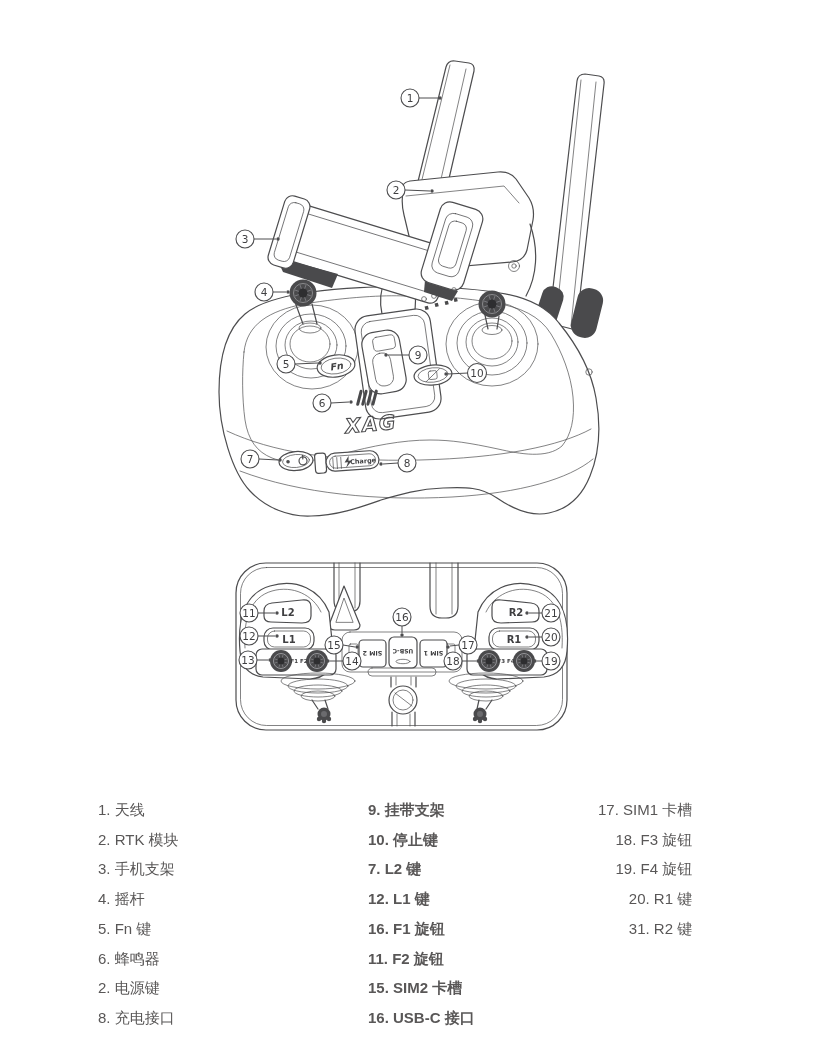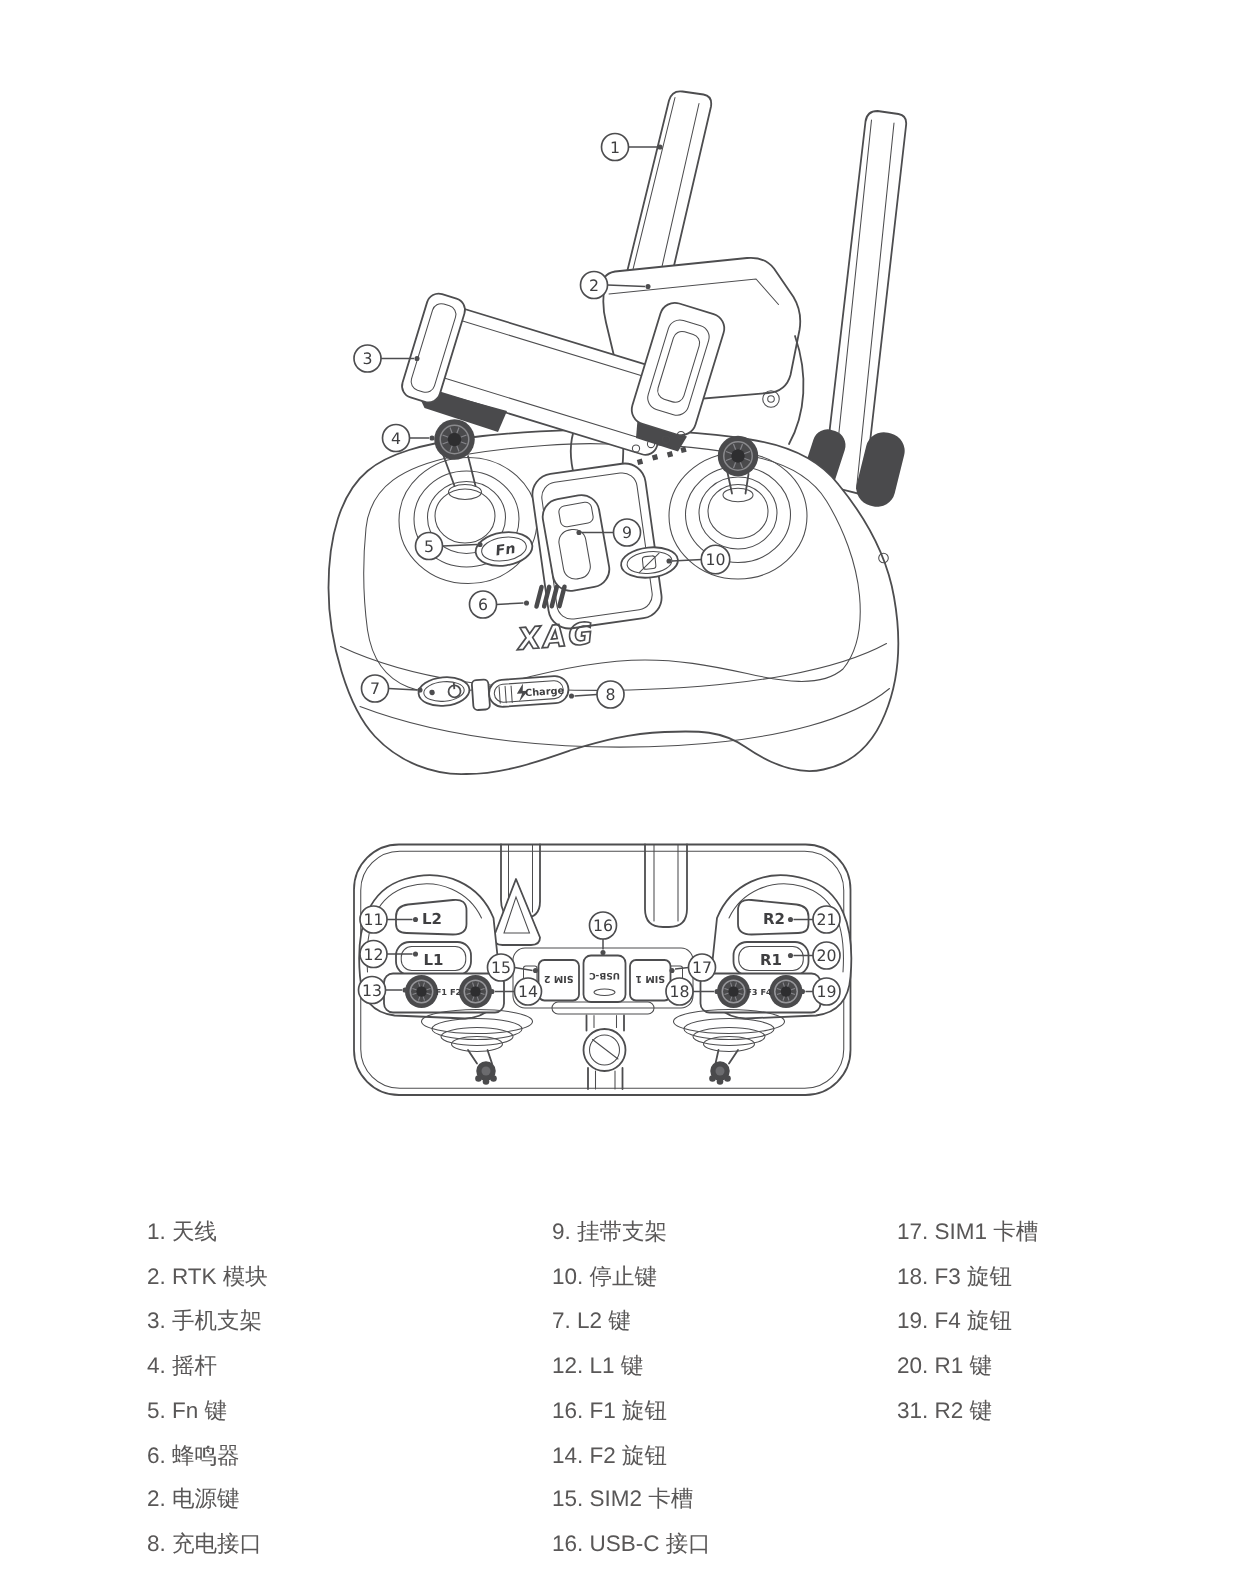--- a/index.html
+++ b/index.html
@@ -11,23 +11,23 @@
   .ln{fill:none;stroke:#4d4d4f;stroke-width:1.2;stroke-linecap:round;stroke-linejoin:round;}
   .lnw{fill:#ffffff;stroke:#4d4d4f;stroke-width:1.2;stroke-linejoin:round;}
   .thin{fill:none;stroke:#4d4d4f;stroke-width:0.7;stroke-linecap:round;}
   .dk{fill:#4a4a4c;stroke:none;}
   .callout-circle{fill:#ffffff;stroke:#4d4d4f;stroke-width:1.1;}
   .callout-num{font:10.5px "DejaVu Sans",sans-serif;fill:#3f3f41;text-anchor:middle;}
   .leader{stroke:#4d4d4f;stroke-width:1;fill:none;}
   .dot{fill:#4d4d4f;}
   .btn-label{font-weight:bold;fill:#3f3f41;text-anchor:middle;font-family:"DejaVu Sans",sans-serif;}
   .legend{position:absolute;top:791px;left:0;width:823px;color:#595757;font-size:15px;}
-  .legend .col{position:absolute;top:16px;white-space:nowrap;}
+  .legend .col{position:absolute;top:4px;white-space:nowrap;}
   .legend .li{line-height:29.7px;}
-  #lcol1{left:98px;} #lcol2{left:368px;} #lcol3{left:598px;}
+  #lcol1{left:98px;} #lcol2{left:368px;font-weight:bold;} #lcol3{left:598px;text-align:right;}
 </style>
 </head>
 <body>
 
 <div class="page">
 
 <svg id="front-svg" width="823" height="555" viewBox="0 0 823 555">
   <defs>
     <g id="stickknob">
       <circle r="13.5" class="dk"></circle>
@@ -431,21 +431,21 @@
     <div class="li">6. 蜂鸣器</div>
     <div class="li">2. 电源键</div>
     <div class="li">8. 充电接口</div>
   </div>
   <div class="col" id="lcol2">
     <div class="li">9. 挂带支架</div>
     <div class="li">10. 停止键</div>
     <div class="li">7. L2 键</div>
     <div class="li">12. L1 键</div>
     <div class="li">16. F1 旋钮</div>
-    <div class="li">14. F2 旋钮</div>
+    <div class="li">11. F2 旋钮</div>
     <div class="li">15. SIM2 卡槽</div>
     <div class="li">16. USB-C 接口</div>
   </div>
   <div class="col" id="lcol3">
     <div class="li">17. SIM1 卡槽</div>
     <div class="li">18. F3 旋钮</div>
     <div class="li">19. F4 旋钮</div>
     <div class="li">20. R1 键</div>
     <div class="li">31. R2 键</div>
   </div>

